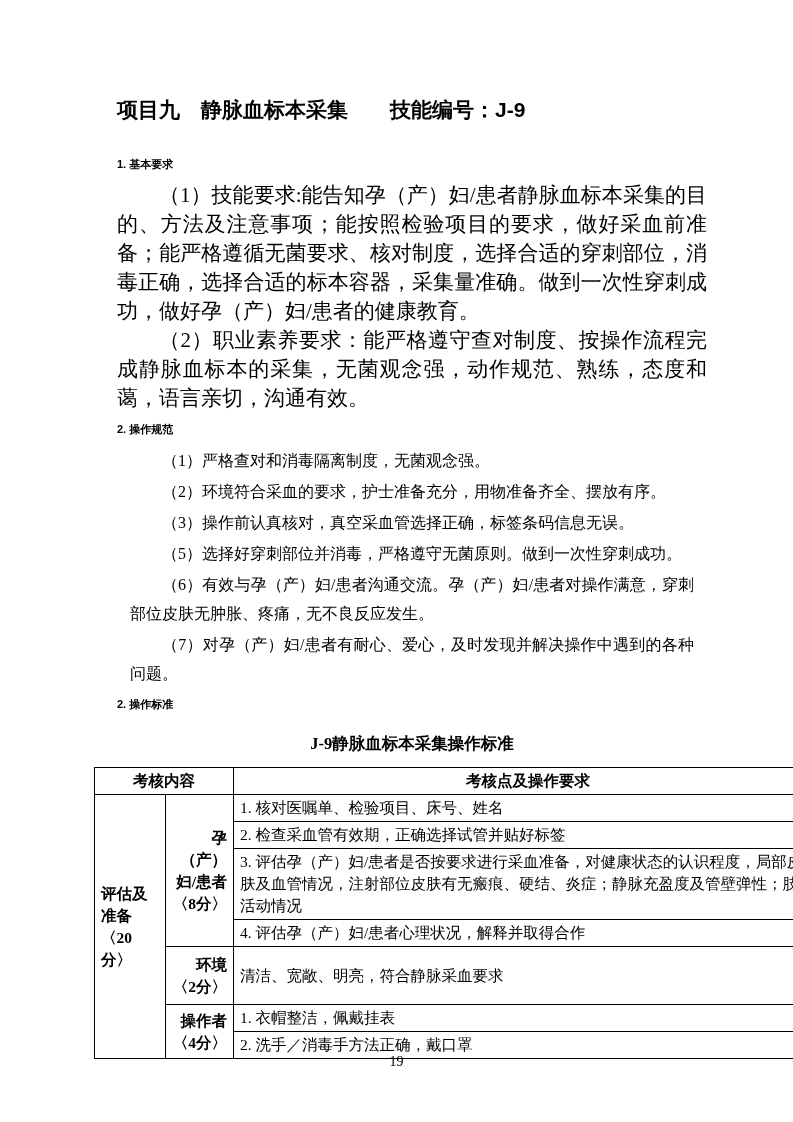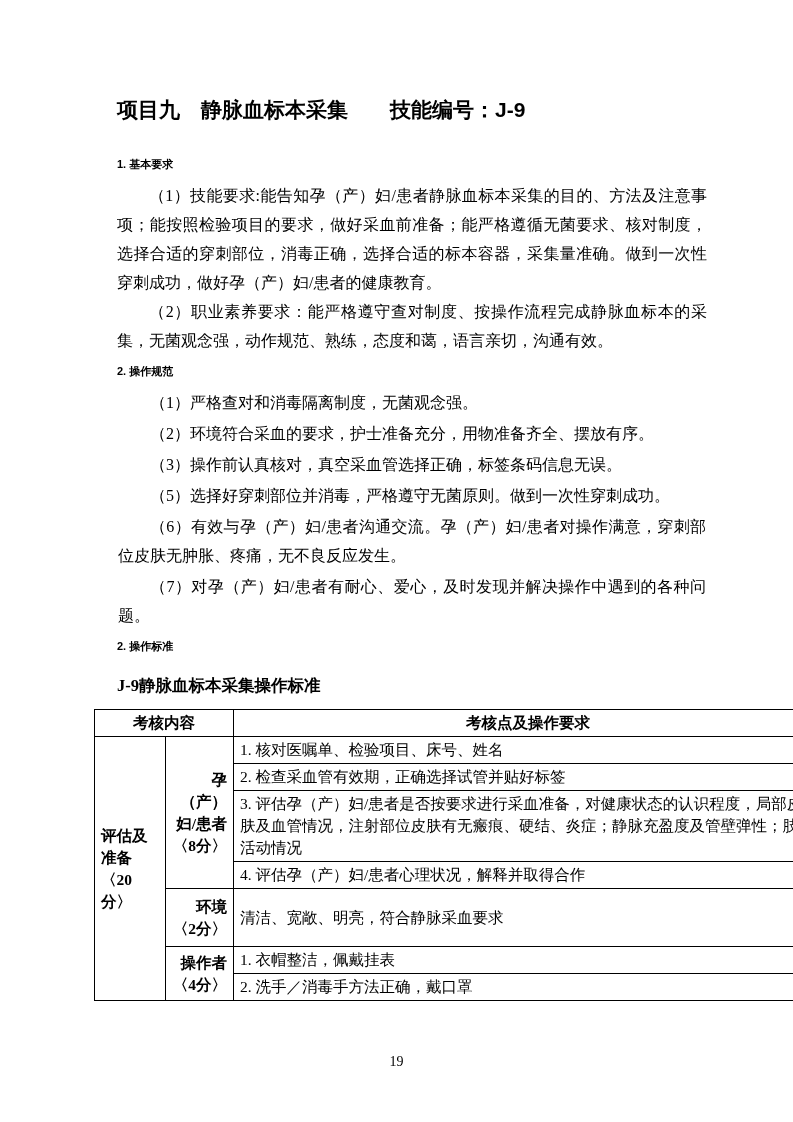--- a/index.html
+++ b/index.html
@@ -18,31 +18,31 @@
     font-size:21px; font-weight:bold;
     margin:0 0 26px 0;
     white-space:nowrap;
   }
   .sec-heading {
     font-family:"Liberation Sans","DejaVu Sans",sans-serif;
     font-size:11px; font-weight:bold;
     line-height:29px; margin:2px 0 2px 0;
   }
   .para {
-    font-size:16px; line-height:29px;
+    font-size:21px; line-height:29px;
     text-align:justify; text-indent:2em;
   }
   .op-item {
     font-size:16px; line-height:29px;
     text-align:justify; text-indent:2em;
-    margin:2px 1px;
+    margin:2px 13px;
   }
   .table-title {
     font-size:16.5px; font-weight:bold;
-    text-align:left; margin:14px 0 12px 0;
+    text-align:center; margin:14px 0 12px 0;
   }
   .tbl-wrap { margin-left:-23px; }
   table.assessment {
     border-collapse:collapse;
     width:729px; table-layout:fixed;
   }
   table.assessment td {
     border:1px solid #000;
     font-size:15.5px; line-height:22px;
     padding:2px 6px;

